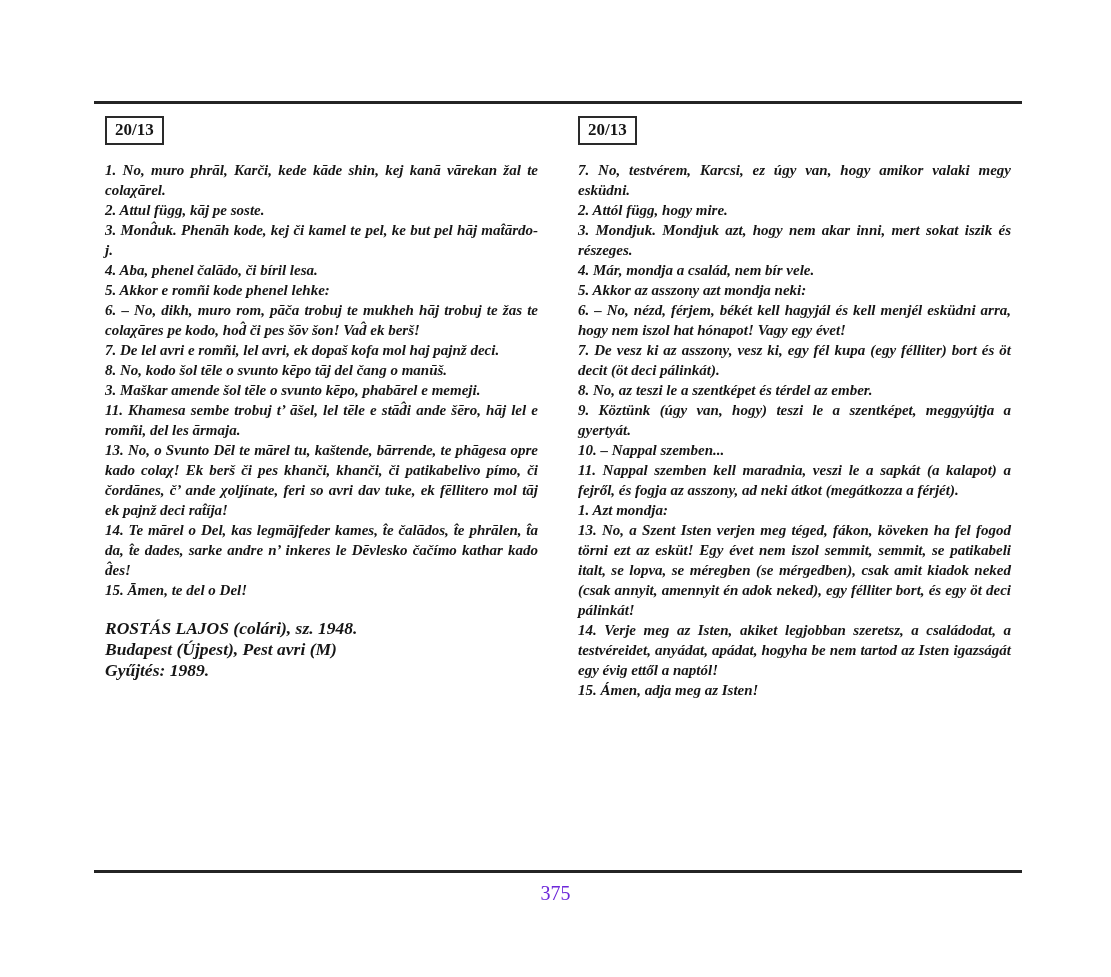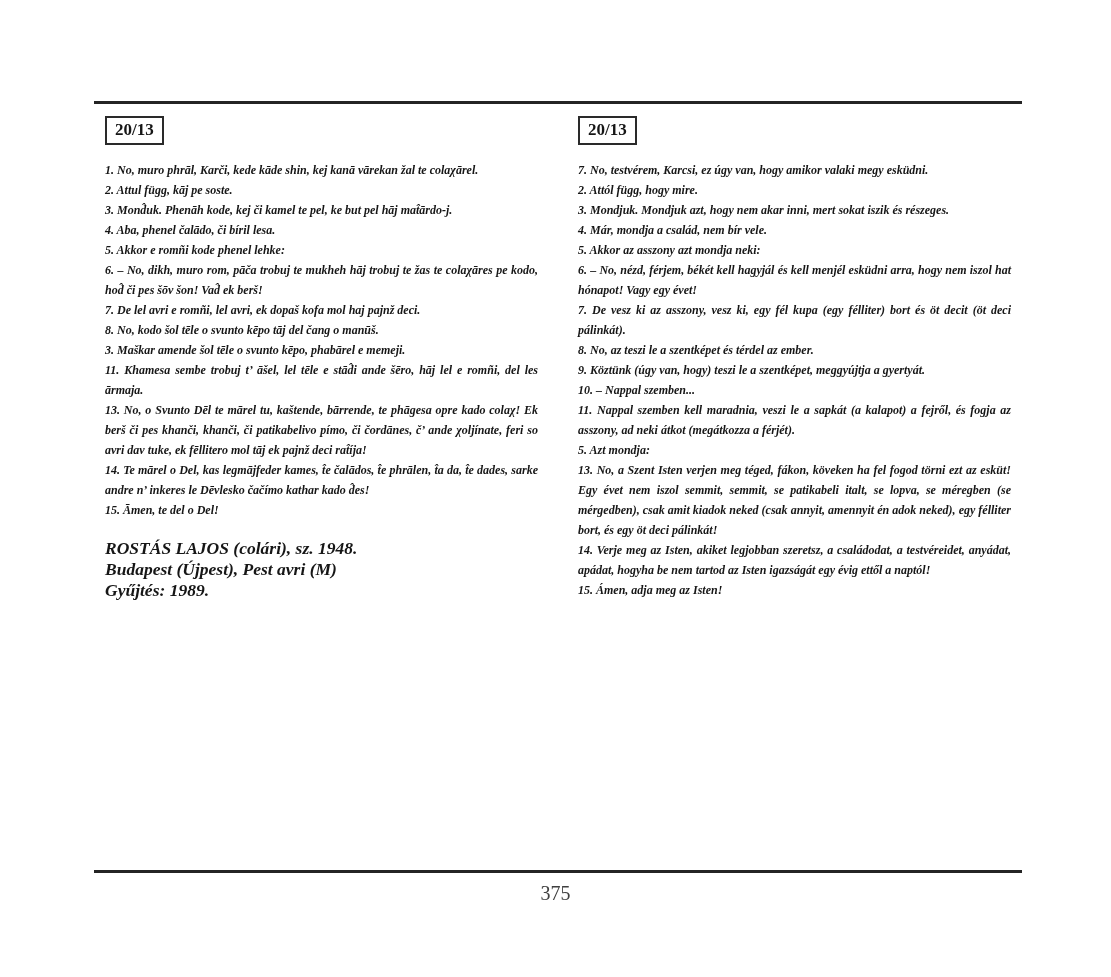--- a/index.html
+++ b/index.html
@@ -13,31 +13,31 @@
   .rule-bottom { top:870px; }
   .column { position:absolute; top:116px; width:433px; }
   .column-left { left:105px; }
   .column-right { left:578px; }
   .label-box {
     display:inline-block; border:2px solid #2a2a2a; padding:2px 8px 3px 8px;
     font-weight:bold; font-size:17px; line-height:20px; margin-bottom:15px;
     font-family:"Liberation Serif", serif;
   }
   .verses p {
-    font-style:italic; font-weight:bold; font-size:12px; line-height:20px;
+    font-style:italic; font-weight:bold; font-size:15px; line-height:20px;
     text-align:justify; margin:0; color:#161616;
   }
   .source { margin-top:18px; }
   .source p {
     font-style:italic; font-weight:bold; font-size:17.5px; line-height:21px;
     text-align:left; margin:0; color:#161616;
   }
   .page-number {
     position:absolute; top:881px; left:0; width:1111px; text-align:center;
-    font-size:20px; line-height:24px; color:#404040;
+    font-size:20px; line-height:24px; color:#6d28d9;
     font-family:"Liberation Serif", serif;
   }
 </style>
 </head>
 <body>
 
 <div>
 
   <div class="rule rule-top"></div>
 
@@ -76,21 +76,21 @@
       <p>2. Attól függ, hogy mire.</p>
       <p>3. Mondjuk. Mondjuk azt, hogy nem akar inni, mert sokat iszik és részeges.</p>
       <p>4. Már, mondja a család, nem bír vele.</p>
       <p>5. Akkor az asszony azt mondja neki:</p>
       <p>6. – No, nézd, férjem, békét kell hagyjál és kell menjél esküdni arra, hogy nem iszol hat hónapot! Vagy egy évet!</p>
       <p>7. De vesz ki az asszony, vesz ki, egy fél kupa (egy félliter) bort és öt decit (öt deci pálinkát).</p>
       <p>8. No, az teszi le a szentképet és térdel az ember.</p>
       <p>9. Köztünk (úgy van, hogy) teszi le a szentképet, meggyújtja a gyertyát.</p>
       <p>10. – Nappal szemben...</p>
       <p>11. Nappal szemben kell maradnia, veszi le a sapkát (a kalapot) a fejről, és fogja az asszony, ad neki átkot (megátkozza a férjét).</p>
-      <p>5. Azt mondja:</p>
+      <p>1. Azt mondja:</p>
       <p>13. No, a Szent Isten verjen meg téged, fákon, köveken ha fel fogod törni ezt az esküt! Egy évet nem iszol semmit, semmit, se patikabeli italt, se lopva, se méregben (se mérgedben), csak amit kiadok neked (csak annyit, amennyit én adok neked), egy félliter bort, és egy öt deci pálinkát!</p>
       <p>14. Verje meg az Isten, akiket legjobban szeretsz, a családodat, a testvéreidet, anyádat, apádat, hogyha be nem tartod az Isten igazságát egy évig ettől a naptól!</p>
       <p>15. Ámen, adja meg az Isten!</p>
     </div>
   </div>
 
   <div class="rule rule-bottom"></div>
 
   <div class="page-number">375</div>
 

